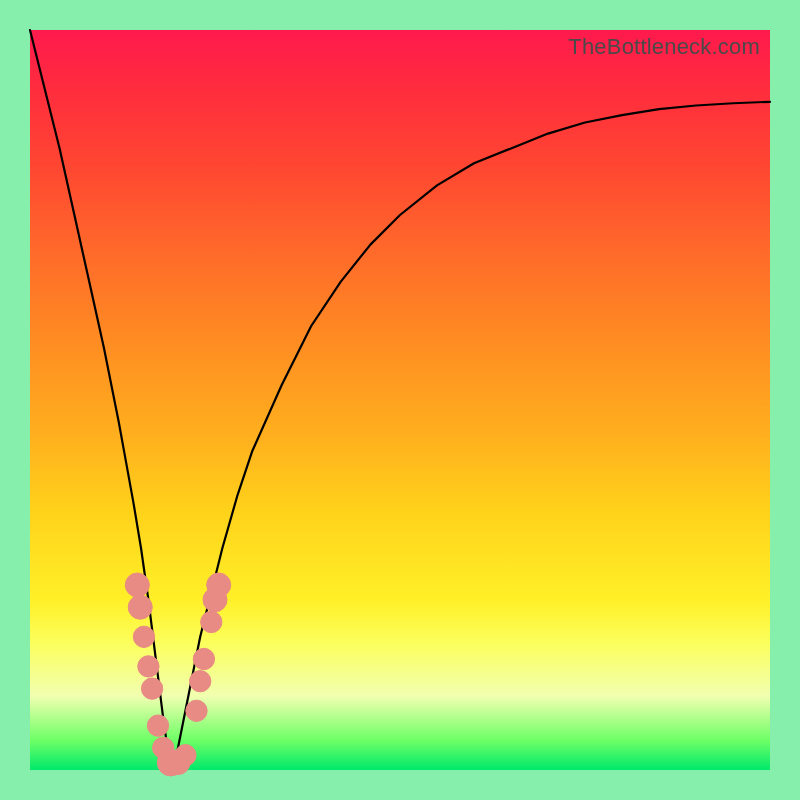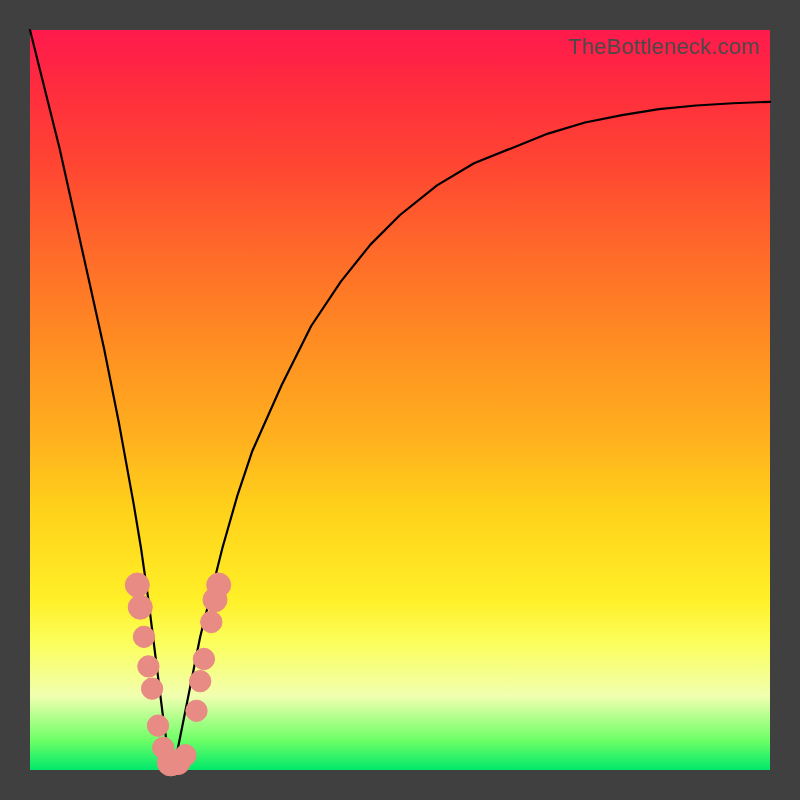--- a/index.html
+++ b/index.html
@@ -8,21 +8,21 @@
     width: 800px;
     height: 800px;
     overflow: hidden;
     background: #000;
     font-family: Arial, Helvetica, sans-serif;
   }
   .frame {
     position: relative;
     width: 800px;
     height: 800px;
-    background: #404040;
+    background: #86efac;
   }
   .plot-area {
     position: absolute;
     left: 30px;
     top: 30px;
     width: 740px;
     height: 740px;
     
     background: linear-gradient(
       to bottom,

